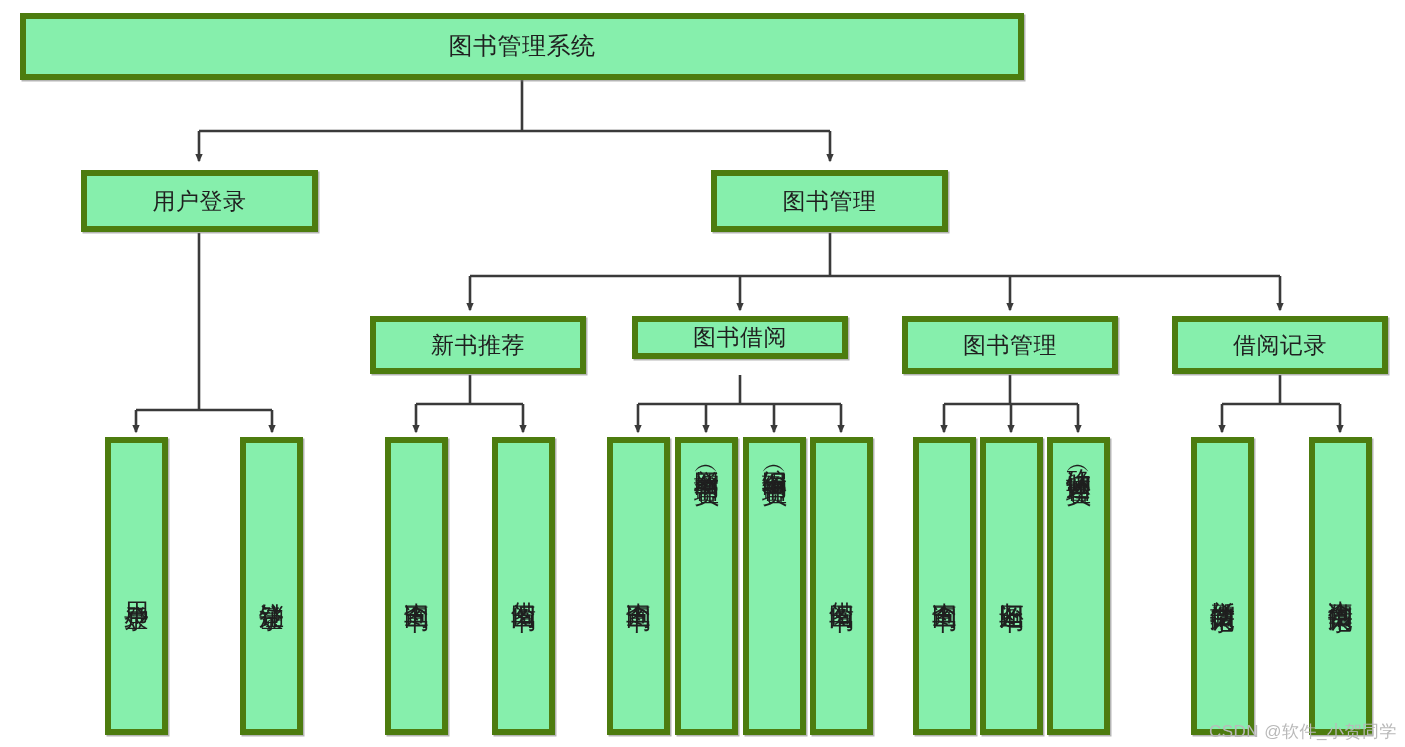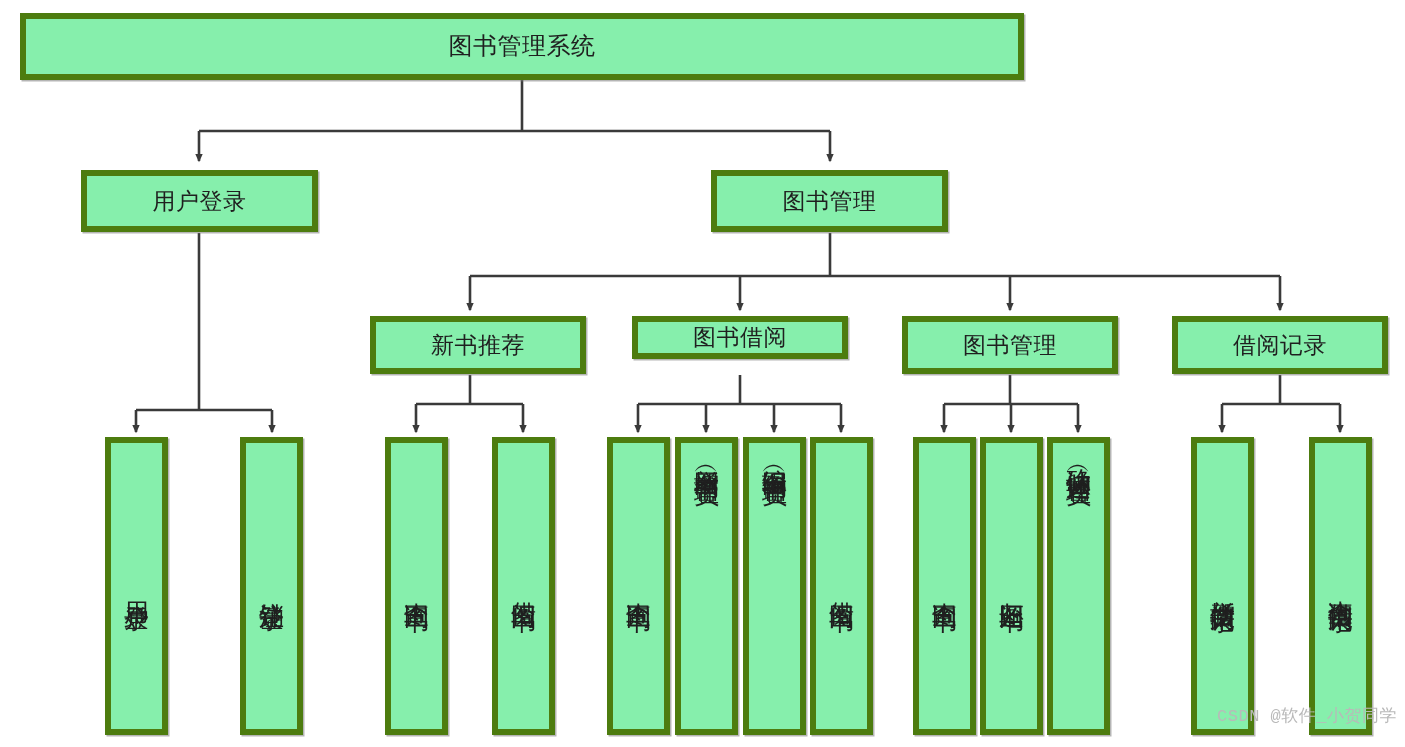--- a/index.html
+++ b/index.html
@@ -65,26 +65,26 @@
     letter-spacing: 2px;
     white-space: nowrap;
   }
   .node.vert.centered {
     align-items: center;
     padding-top: 0;
   }
   .watermark {
     position: absolute;
     right: 8px;
-    bottom: 20px;
+    bottom: 4px;
     font-size: 17px;
     color: #b9b9b9;
     letter-spacing: 0.5px;
     white-space: nowrap;
-    font-family: Liberation Mono, monospace;
+    font-family: Liberation Sans, sans-serif;
   }
 </style>
 </head>
 <body>
 
 <div id="diagram-canvas">
 
   <svg id="edge-layer" viewBox="0 0 1405 747" xmlns="http://www.w3.org/2000/svg">
     <defs>
       <marker id="arrowhead" markerWidth="9" markerHeight="9" refX="7.2" refY="4.2" orient="auto" markerUnits="userSpaceOnUse">

